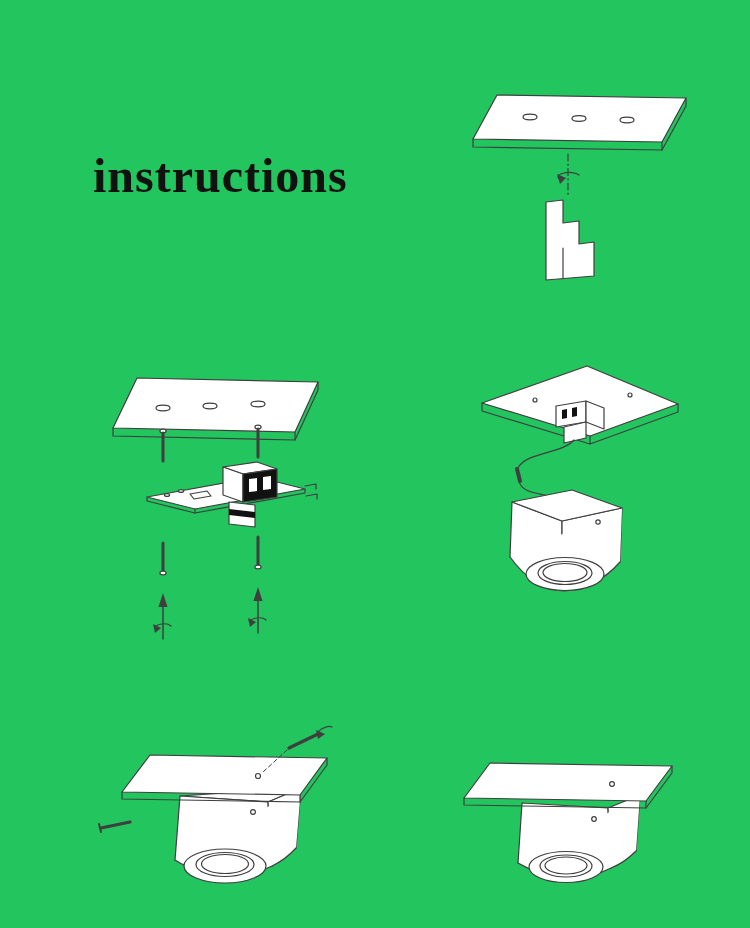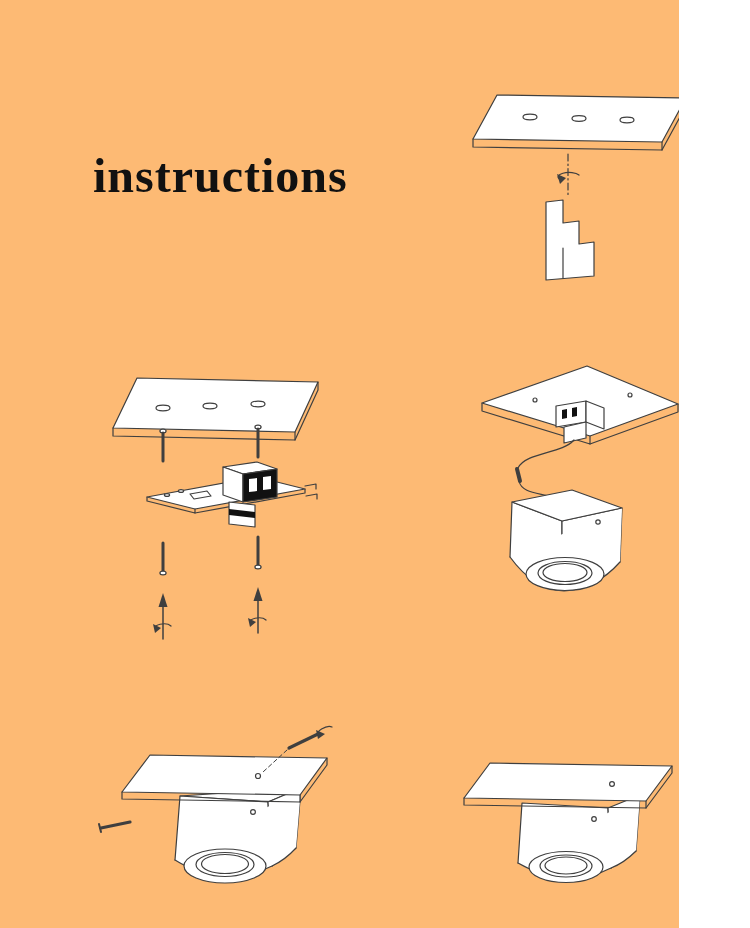--- a/index.html
+++ b/index.html
@@ -1,19 +1,19 @@
 <!DOCTYPE html>
 <html><head>
 <meta charset="utf-8">
 <style>
   html,body{margin:0;padding:0;background:#ffffff;}
   #page{
     position:relative;
-    width:679px;height:928px;
-    background:#fdba74;
+    width:750px;height:928px;
+    background:#22c55e;
     overflow:hidden;
     font-family:"Liberation Sans", sans-serif;
   }
   #title{
     position:absolute;
     left:93px;top:148px;
     margin:0;
     font-family:"Liberation Serif","DejaVu Serif",serif;
     font-weight:bold;
     font-size:48px;

